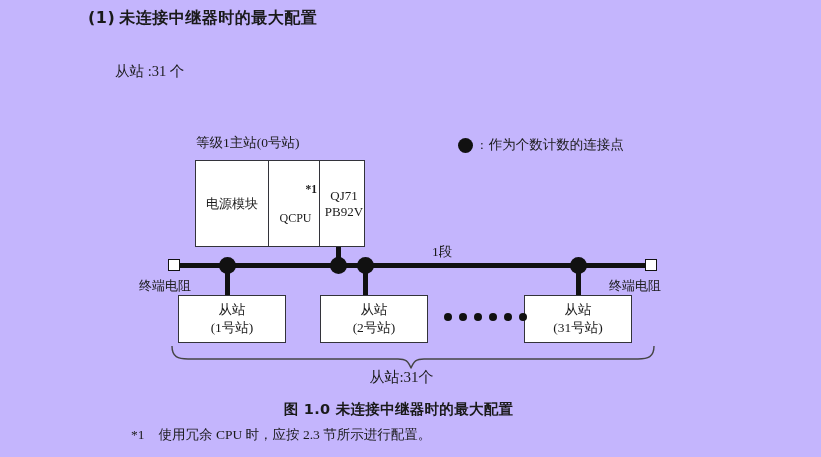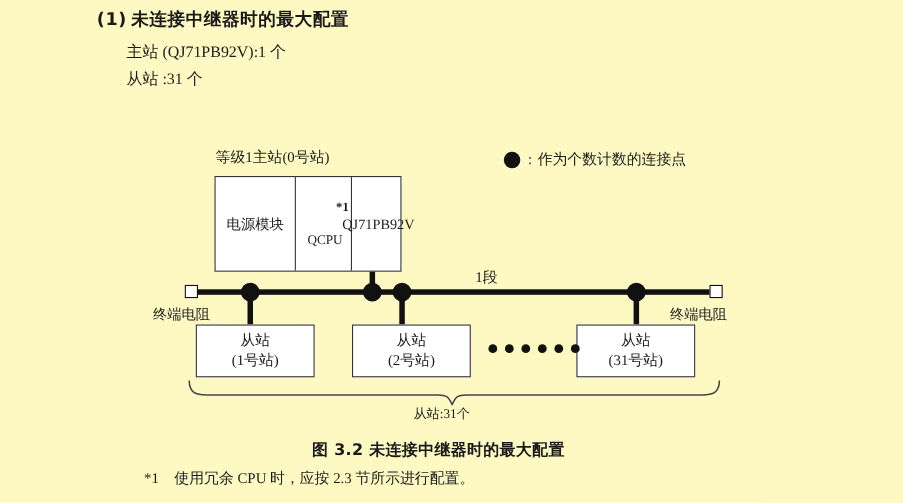--- a/index.html
+++ b/index.html
@@ -4,21 +4,21 @@
 <style>
   html, body {
     margin: 0;
     padding: 0;
     background: #ffffff;
   }
   #page {
     position: relative;
     width: 821px;
     height: 457px;
-    background: #fef9c3;
+    background: #c4b5fd;
     font-family: "Liberation Serif", "DejaVu Serif", serif;
     color: #1a1a1a;
     overflow: hidden;
   }
   .abs { position: absolute; }
 
   
   #heading {
     left: 88px;
     top: 8px;
@@ -93,20 +93,21 @@
   #cell-cpu .cpu-text { font-size: 12px; margin-top: 30px; }
   #cell-cpu .note-ref {
     position: absolute;
     right: 2px;
     top: 22px;
     font-size: 11.5px;
     font-weight: bold;
   }
   #cell-pb {
     width: 44px;
+    flex-direction: column;
     align-items: flex-start;
     justify-content: center;
     padding-left: 4px;
     line-height: 1.22;
     font-size: 12px;
     text-align: center;
   }
   
   #rack-drop {
     left: 336px;
@@ -204,21 +205,21 @@
     display: block;
   }
 
   
   #brace { left: 170px; top: 346px; }
   #brace-label {
     left: 0;
     top: 368px;
     width: 821px;
     text-align: center;
-    font-size: 12px;
+    font-size: 15px;
   }
   #brace-label .inner {
     position: relative;
     left: -9px;
     display: inline-block;
   }
 
   
   #caption {
     left: 0;
@@ -244,21 +245,20 @@
   #footnote .mark { margin-right: 14px; }
 </style>
 </head>
 <body>
 
 <div id="page">
 
   <div id="heading" class="abs">
     <span class="num">(1)</span><span>未连接中继器时的最大配置</span>
   </div>
-  <div id="sub-line-1" class="abs sub-line">主站 (QJ71PB92V):1 个</div>
   <div id="sub-line-2" class="abs sub-line">从站 :31 个</div>
 
   <div id="legend" class="abs">
     <span class="dot"></span>
     <span class="colon">:</span>
     <span>作为个数计数的连接点</span>
   </div>
 
   <div id="rack-label" class="abs">等级1主站(0号站)</div>
 
@@ -320,19 +320,19 @@
   <div id="brace" class="abs">
     <svg width="486" height="24" viewBox="0 0 486 24" fill="none" xmlns="http://www.w3.org/2000/svg">
       <path d="M2 0 C2 11, 8 13, 18 13 L228 13 C236 13, 238 15, 241 22 C244 15, 246 13, 254 13 L468 13 C478 13, 484 11, 484 0" stroke="#444444" stroke-width="1.4" fill="none" stroke-linecap="round" stroke-linejoin="round"></path>
     </svg>
   </div>
   <div id="brace-label" class="abs">
     <span class="inner">从站:31个</span>
   </div>
 
   <div id="caption" class="abs">
-    <span class="inner">图 3.2  未连接中继器时的最大配置</span>
+    <span class="inner">图 1.0  未连接中继器时的最大配置</span>
   </div>
   <div id="footnote" class="abs">
     <span class="mark">*1</span><span>使用冗余 CPU 时，应按 2.3 节所示进行配置。</span>
   </div>
 
 </div>
 
 </body></html>

